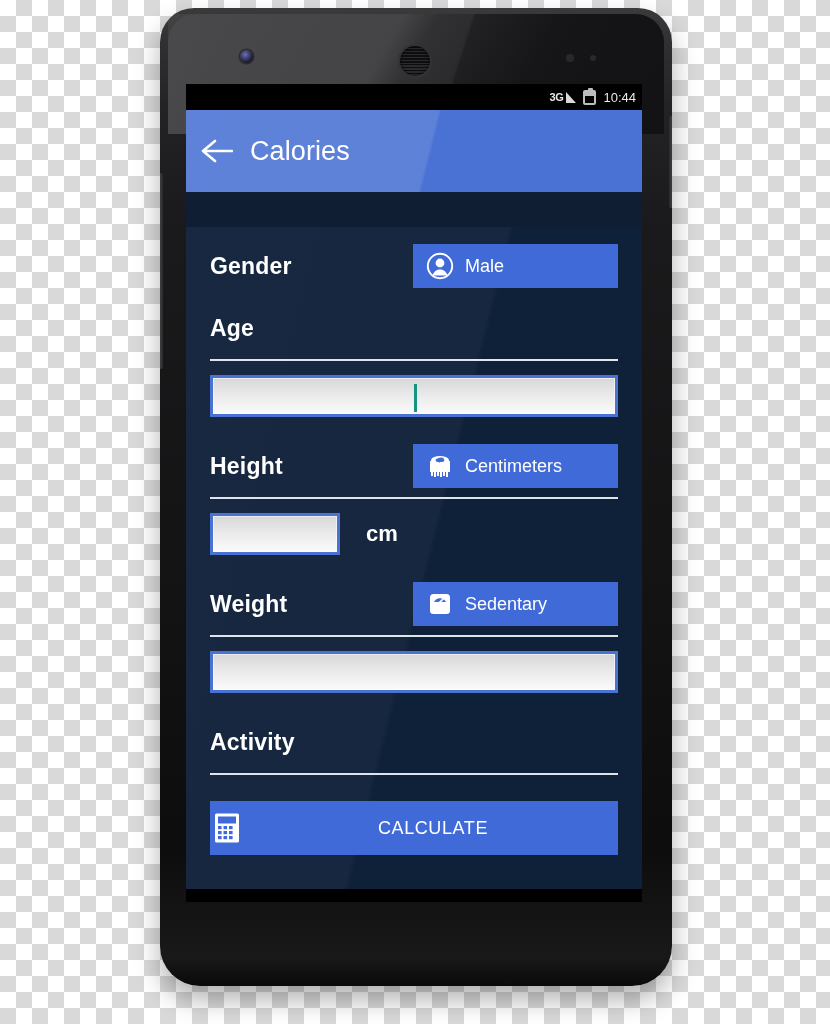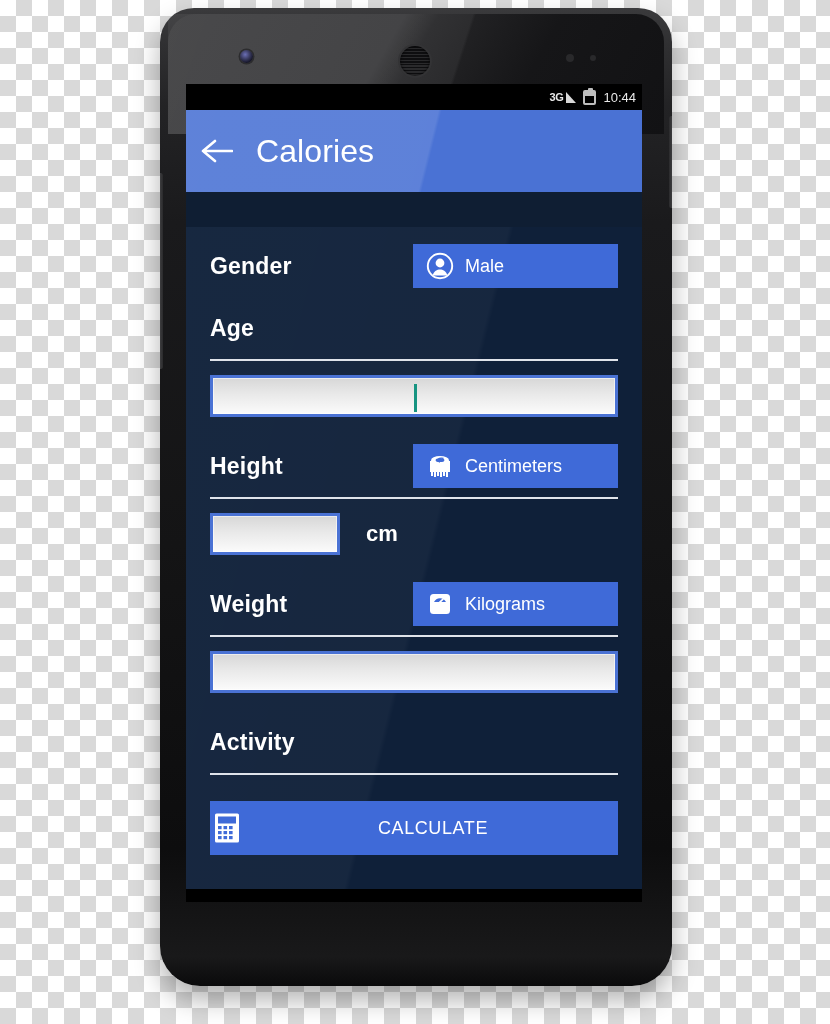--- a/index.html
+++ b/index.html
@@ -136,25 +136,25 @@
     background: linear-gradient(104deg, rgba(255,255,255,0.115) 0%, rgba(255,255,255,0.11) 53%, rgba(255,255,255,0) 53.7%);
     pointer-events: none;
   }
   #back-arrow {
     width: 62px;
     display: flex; align-items: center; justify-content: center;
     position: relative; z-index: 2;
   }
   #appbar-title {
     color: #ffffff;
-    font-size: 32px;
+    font-size: 27px;
     font-weight: 400;
     letter-spacing: 0.1px;
     position: relative; z-index: 2;
-    margin-left: 8px;
+    margin-left: 2px;
   }
 
   
   #content {
     position: relative;
     height: 662px;
     background: #0f2039;
     padding: 0 24px;
     overflow: hidden;
     margin-top: 35px;
@@ -361,21 +361,21 @@
         <div class="row">
           <span class="row-label">Weight</span>
           <button class="sel-btn">
             <span class="sel-icon">
               <svg width="28" height="28" viewBox="0 0 28 28" aria-hidden="true">
                 <rect x="4" y="4" width="20" height="20" rx="3.5" fill="#ffffff"></rect>
                 <path d="M8 12 A6.6 6.6 0 0 1 20 12 Z" fill="#3f6ad8"></path>
                 <path d="M17 9.2 L13.4 12.6" stroke="#ffffff" stroke-width="1.6" stroke-linecap="round"></path>
               </svg>
             </span>
-            <span class="sel-label">Kilograms</span>
+            <span class="sel-label">Sedentary</span>
           </button>
         </div>
         <div class="divider"></div>
         <div class="spacer-14"></div>
         <div class="field full"></div>
 
         <div class="spacer-18"></div>
 
         <div class="row">
           <span class="row-label">Activity</span>

